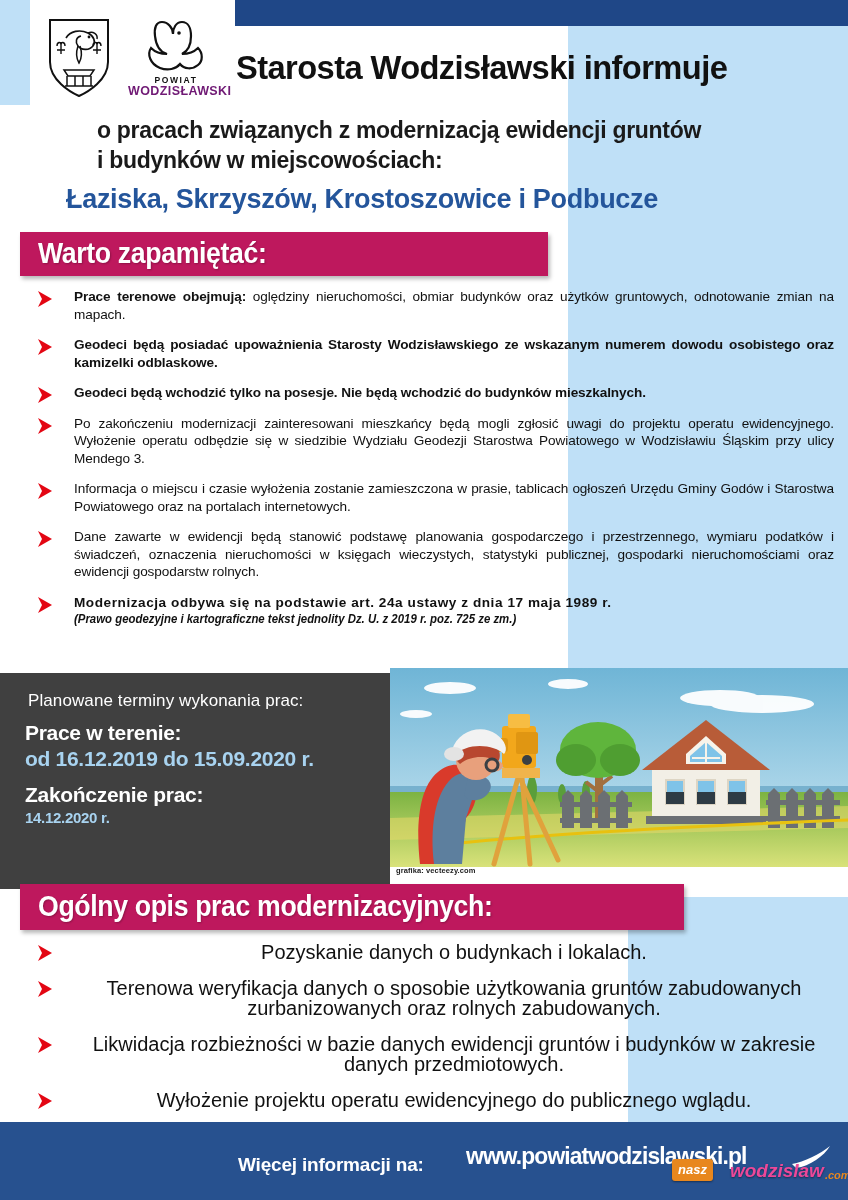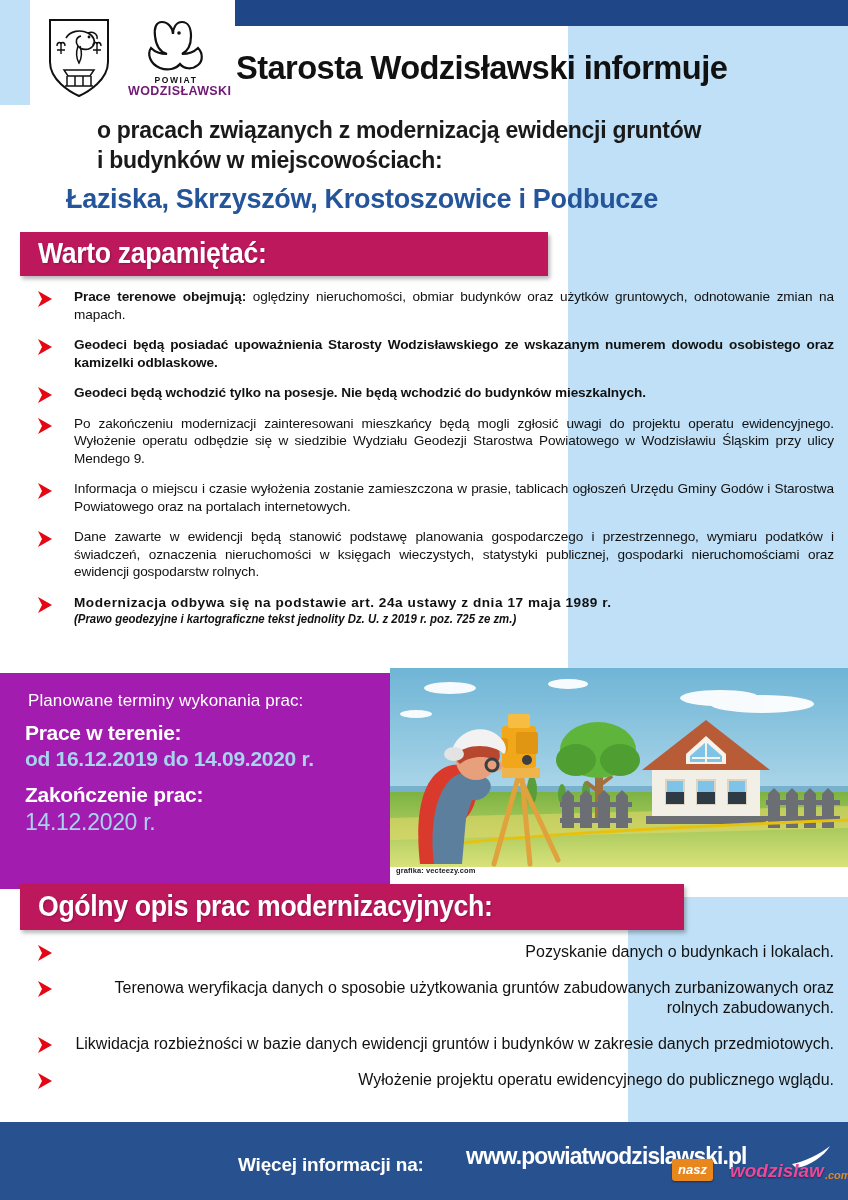--- a/index.html
+++ b/index.html
@@ -146,23 +146,23 @@
     width: 24px; height: 18px;
   }
   .btxt {
     font-size: 13.6px;
     line-height: 17.5px;
     text-align: justify;
     max-width: 784px;
     letter-spacing: -0.1px;
   }
   #bullets2 .btxt {
-    font-size: 16px;
+    font-size: 20px;
     line-height: 20px;
-    text-align: right;
+    text-align: center;
     letter-spacing: 0px;
   }
   .btxt b { font-weight: bold; }
   .bold-line { font-weight: bold; }
   .legal-note {
     display: block;
     font-style: italic;
     font-weight: bold;
     font-size: 12px;
     line-height: 15px;
@@ -170,42 +170,42 @@
     transform: scaleX(0.95);
     transform-origin: left center;
   }
   .wide-spaced { letter-spacing: 0.55px; }
 
   
   .dates-panel {
     position: absolute;
     left: 0; top: 673px;
     width: 390px; height: 216px;
-    background: #a21caf;
+    background: #404040;
   }
   .dates-panel .d-head {
     position: absolute; left: 28px; top: 18px;
     color: #ffffff; font-size: 17px; font-weight: normal;
     letter-spacing: 0.1px;
   }
   .dates-panel .d-l1 {
     position: absolute; left: 25px; top: 48px;
     color: #ffffff; font-size: 21px; font-weight: bold; letter-spacing: -0.3px;
   }
   .dates-panel .d-l2 {
     position: absolute; left: 25px; top: 74px;
     color: #a8d3f0; font-size: 21px; font-weight: bold; letter-spacing: -0.3px;
   }
   .dates-panel .d-l3 {
     position: absolute; left: 25px; top: 110px;
     color: #ffffff; font-size: 21px; font-weight: bold; letter-spacing: -0.3px;
   }
   .dates-panel .d-l4 {
     position: absolute; left: 25px; top: 136px;
-    color: #a8d3f0; font-size: 23px; font-weight: normal; letter-spacing: -0.3px;
+    color: #a8d3f0; font-size: 15px; font-weight: bold; letter-spacing: -0.3px;
   }
 
   
   .illus {
     position: absolute;
     left: 390px; top: 668px;
     width: 458px; height: 199px;
     overflow: hidden;
   }
   .illus svg { display: block; }
@@ -350,21 +350,21 @@
       <svg class="arrow-icon" viewBox="0 0 24 18">
         <path d="M2 1 L16 9 L2 17 L6 9 Z" fill="#e30613"></path>
       </svg>
       <div class="btxt bold-line">Geodeci będą wchodzić tylko na posesje. Nie będą wchodzić do budynków mieszkalnych.</div>
     </div>
 
     <div class="bullet">
       <svg class="arrow-icon" viewBox="0 0 24 18">
         <path d="M2 1 L16 9 L2 17 L6 9 Z" fill="#e30613"></path>
       </svg>
-      <div class="btxt">Po zakończeniu modernizacji zainteresowani mieszkańcy będą mogli zgłosić uwagi do projektu operatu ewidencyjnego. Wyłożenie operatu odbędzie się w siedzibie Wydziału Geodezji Starostwa Powiatowego w Wodzisławiu Śląskim  przy ulicy Mendego 9.</div>
+      <div class="btxt">Po zakończeniu modernizacji zainteresowani mieszkańcy będą mogli zgłosić uwagi do projektu operatu ewidencyjnego. Wyłożenie operatu odbędzie się w siedzibie Wydziału Geodezji Starostwa Powiatowego w Wodzisławiu Śląskim  przy ulicy Mendego 3.</div>
     </div>
 
     <div class="bullet">
       <svg class="arrow-icon" viewBox="0 0 24 18">
         <path d="M2 1 L16 9 L2 17 L6 9 Z" fill="#e30613"></path>
       </svg>
       <div class="btxt">Informacja o miejscu i czasie wyłożenia zostanie zamieszczona w prasie, tablicach ogłoszeń Urzędu Gminy Godów i Starostwa Powiatowego oraz na portalach internetowych.</div>
     </div>
 
     <div class="bullet">
@@ -380,21 +380,21 @@
       </svg>
       <div class="btxt bold-line wide-spaced">Modernizacja odbywa się na podstawie art. 24a ustawy z dnia 17 maja 1989 r.</div>
       <span class="legal-note">(Prawo geodezyjne i kartograficzne tekst jednolity Dz. U. z 2019 r. poz. 725 ze zm.)</span>
     </div>
 
   </div>
 
   <div class="dates-panel">
     <div class="d-head">Planowane terminy wykonania prac:</div>
     <div class="d-l1">Prace w terenie:</div>
-    <div class="d-l2">od 16.12.2019 do 14.09.2020 r.</div>
+    <div class="d-l2">od 16.12.2019 do 15.09.2020 r.</div>
     <div class="d-l3">Zakończenie prac:</div>
     <div class="d-l4">14.12.2020 r.</div>
   </div>
 
   <div class="illus">
     <svg width="458" height="199" viewBox="0 0 458 199">
       <defs>
         <linearGradient id="skyGrad" x1="0" y1="0" x2="0" y2="1">
           <stop offset="0%" stop-color="#6fb5d6"></stop>
           <stop offset="100%" stop-color="#cfe9f4"></stop>

